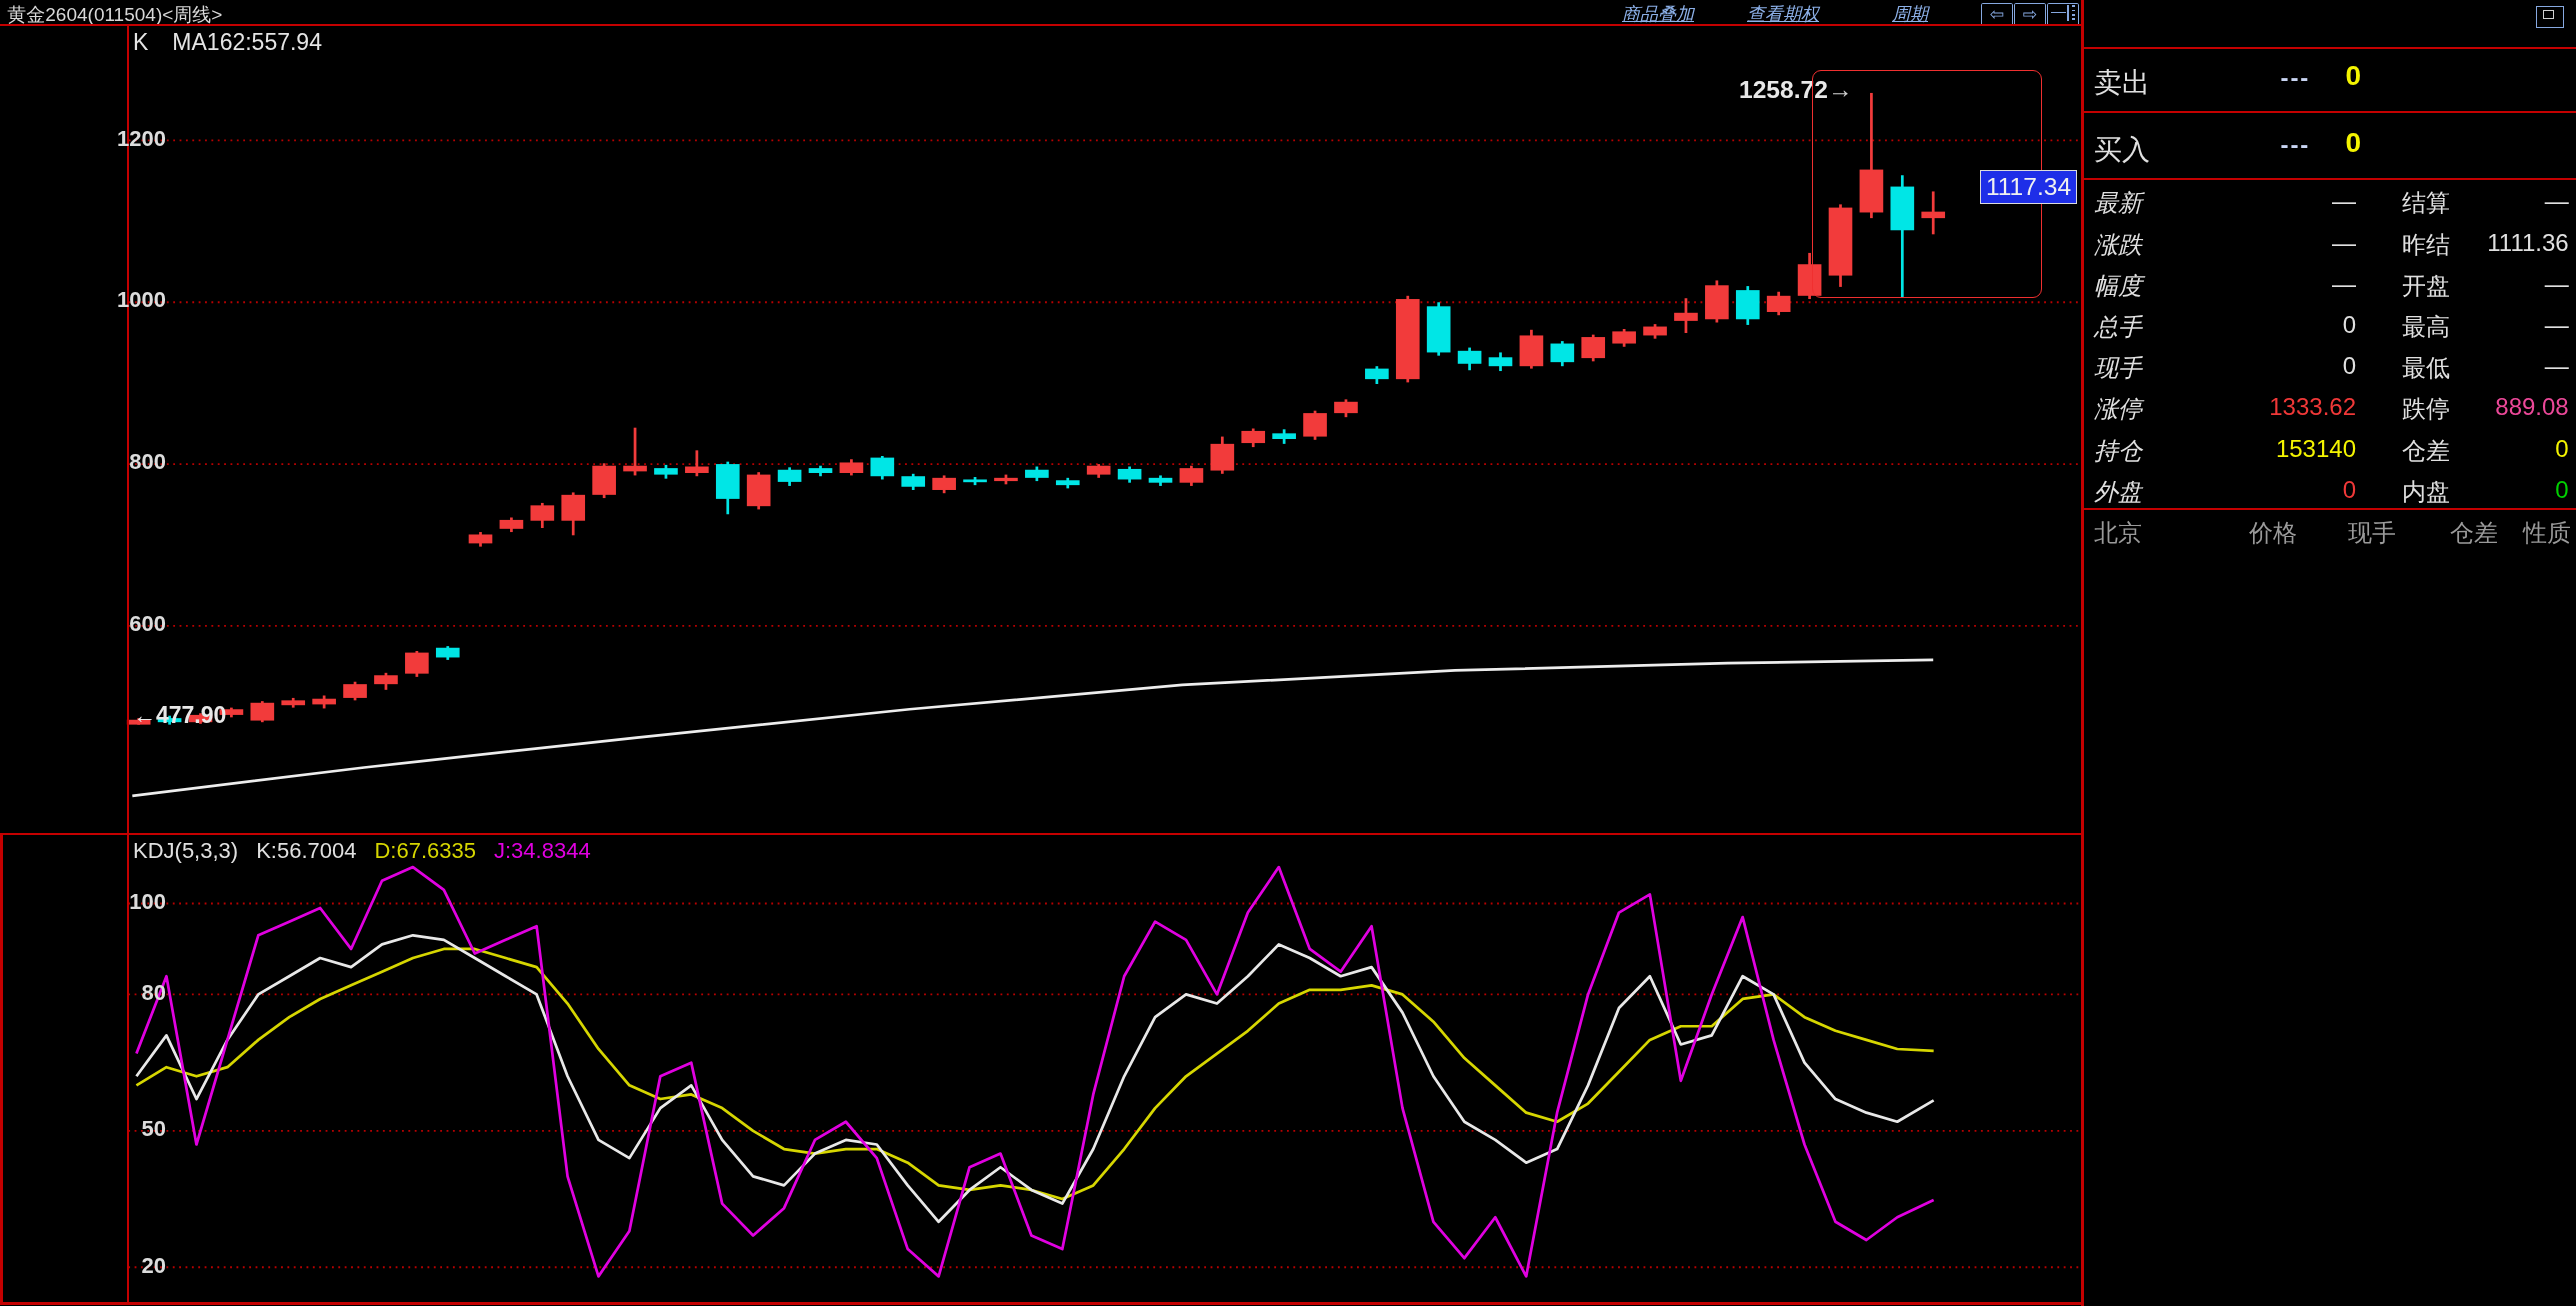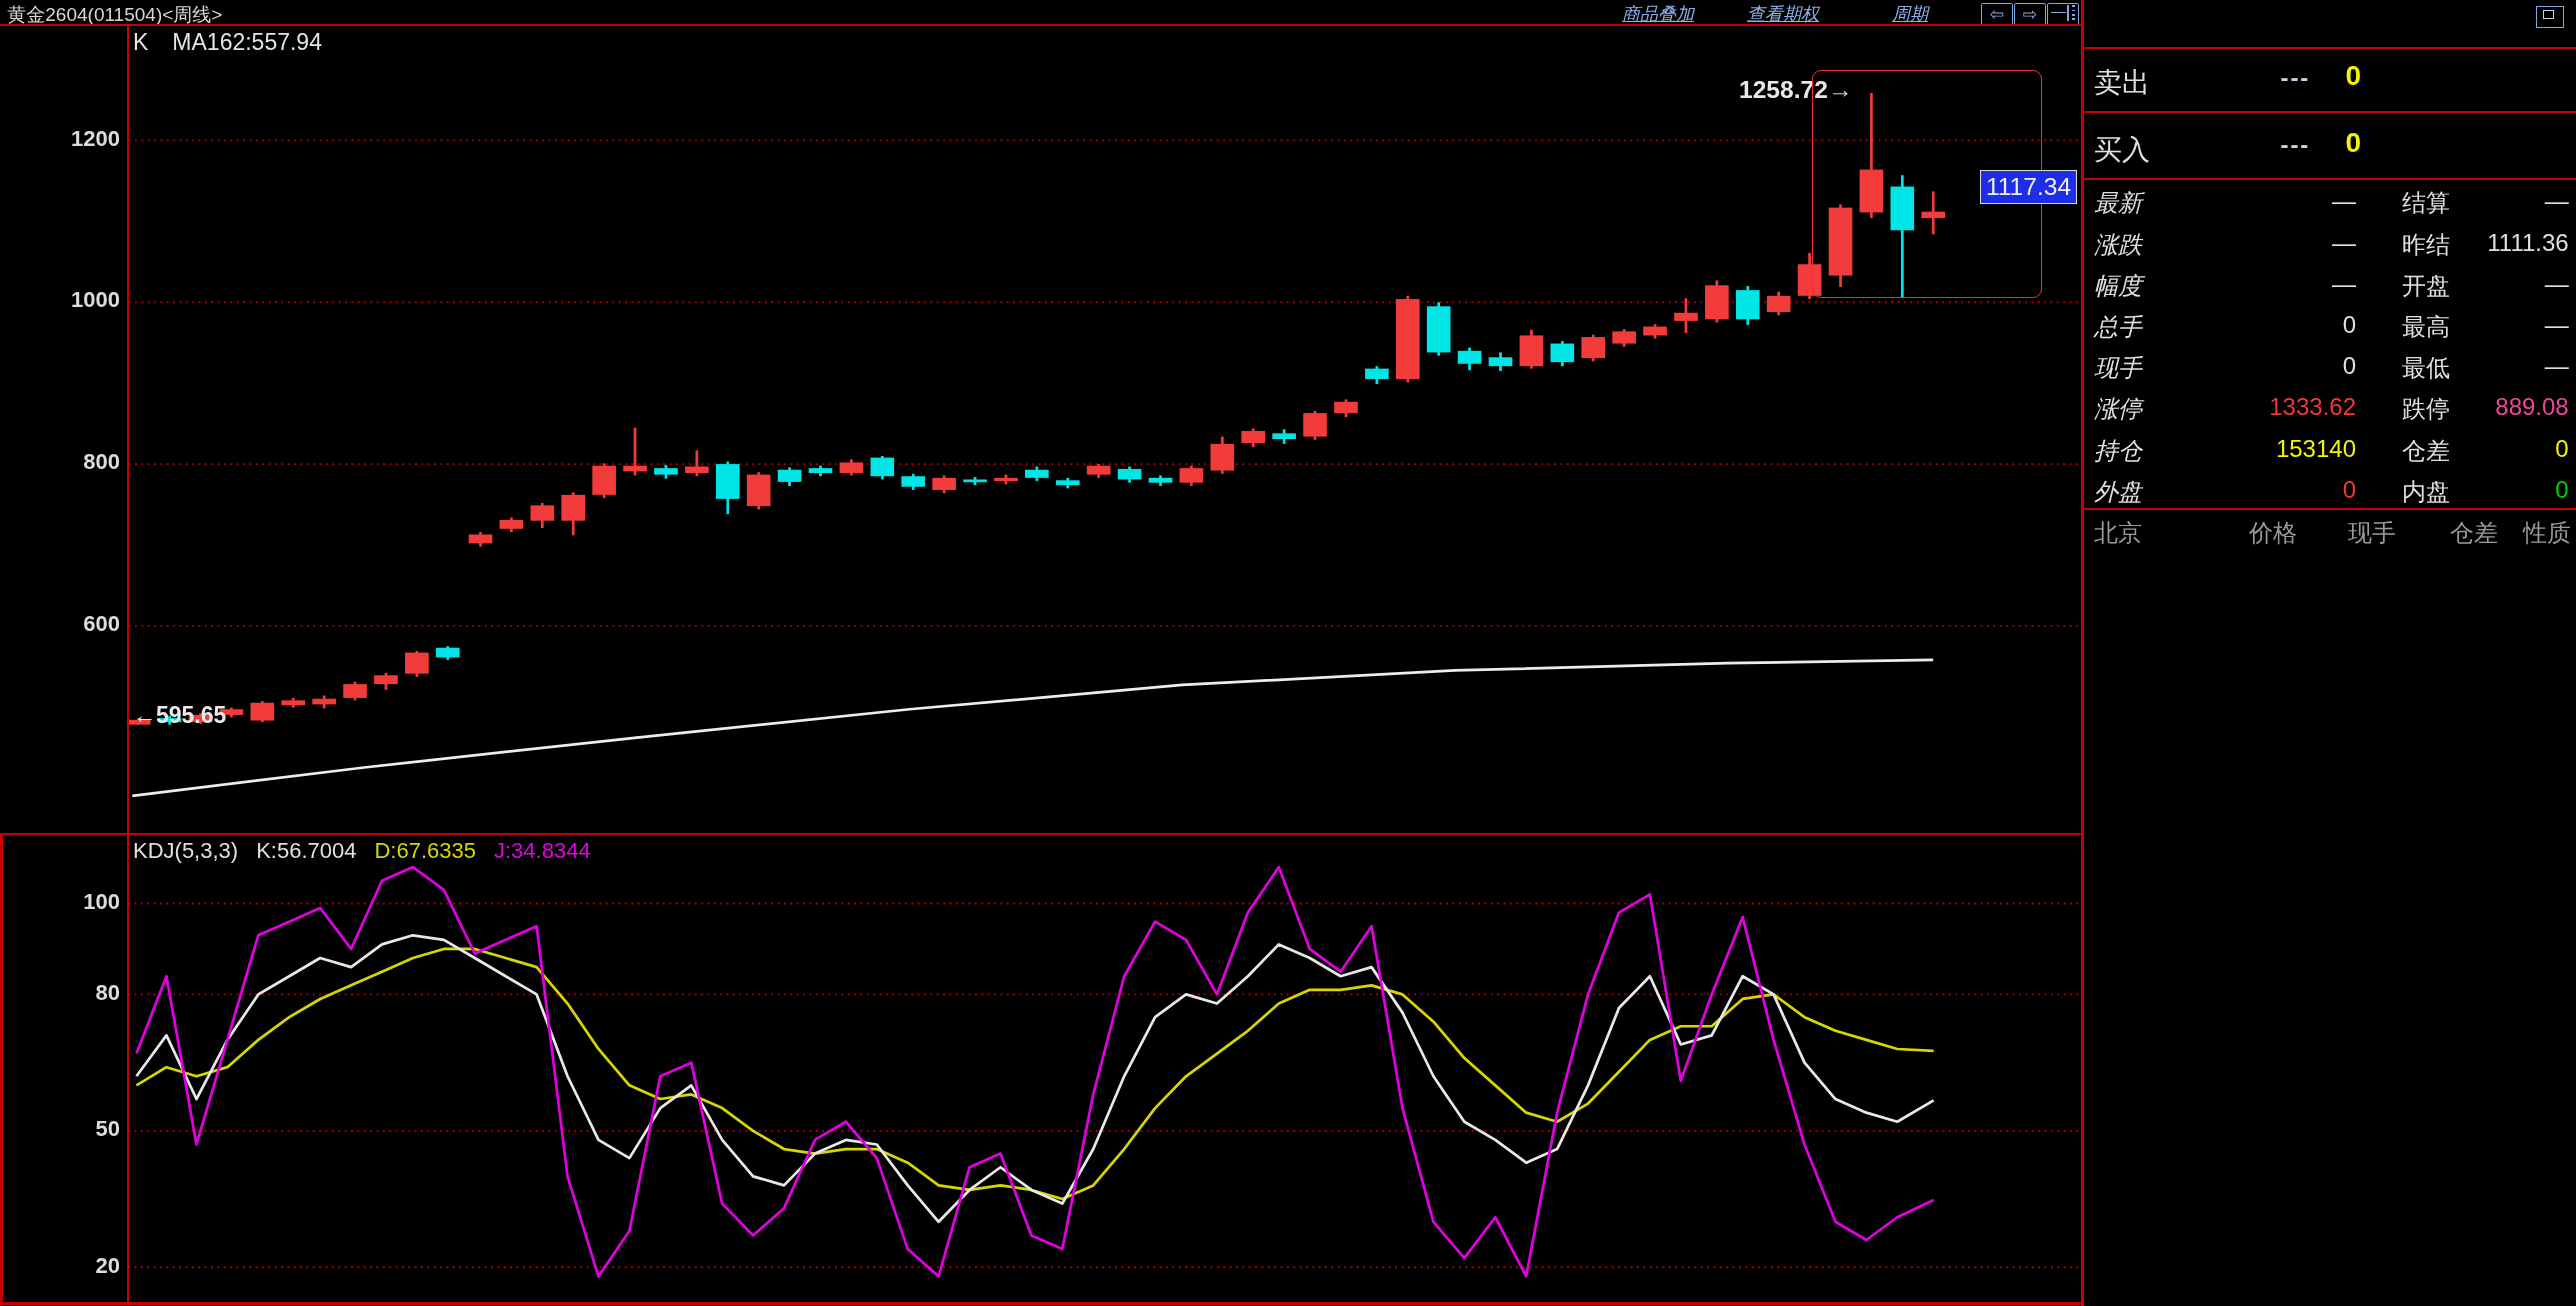--- a/index.html
+++ b/index.html
@@ -11,21 +11,21 @@
   .menu-item{top:1.8px;font-size:18px;color:#8cb0e8;text-decoration:underline;cursor:pointer;white-space:nowrap;font-style:italic;}
   .navbtn{top:2.7px;width:30px;height:21px;border:1.8px solid #86a8e0;border-radius:1.8px;color:#86a8e0;
           font-size:17.3px;line-height:20px;text-align:center;cursor:pointer;background:#000;}
   .winicon-inner-top{position:absolute;left:2.7px;top:2.7px;width:15.5px;height:5.5px;border-bottom:1.8px solid #86a8e0;}
   .winicon-col{position:absolute;right:2.7px;top:1.8px;width:3.6px;height:15.5px;
      background:repeating-linear-gradient(#86a8e0 0 1.8px,#000 1.8px 4.5px);}
   .winicon-split{position:absolute;left:19px;top:1.8px;width:1.8px;height:15.5px;background:#86a8e0;}
   
   .frame{background:#c40000;}
   
-  .ytick{left:0;width:120px;text-align:right;font-size:22px;font-weight:600;color:#dcdcdc;}
+  .ytick{left:0;width:120px;text-align:right;font-size:22px;font-weight:600;color:#dcdcdc;padding-left:46px;}
   .chart-label{left:133px;top:29px;font-size:23px;color:#e4e4e4;white-space:nowrap;}
   .chart-label span{margin-right:24px;}
   .kdj-label{left:133px;top:838px;font-size:22px;font-weight:500;white-space:nowrap;}
   .kdj-label span{margin-right:18px;}
   .anno{font-weight:bold;white-space:nowrap;color:#e8e8e8;}
   #high-anno{left:1739px;top:76px;font-size:24.6px;}
   #low-anno{left:133px;top:702px;font-size:23px;z-index:5;}
   #zoom-box{left:1812px;top:70px;width:228px;height:226px;border:1.8px solid #f03030;border-radius:9px;z-index:4;}
   #last-tag{left:1980px;top:170px;width:95px;height:32px;background:#1e2ee8;border:1.8px solid #dcdcdc;
             font-size:24.6px;line-height:31px;text-align:center;color:#f0f0f0;z-index:6;}
@@ -198,21 +198,21 @@
       <polyline points="150,1183 183,1138 216,1208 250,1143 284,1093 318,1073 352,1053 386,1063 420,1038 454,1028 488,1033 522,1053 556,1073 590,1093 624,1183 658,1253 692,1273 726,1218 760,1193 794,1253 828,1293 862,1303 896,1268 930,1253 964,1258 998,1303 1032,1343 1066,1308 1100,1283 1134,1308 1168,1323 1202,1263 1236,1183 1270,1118 1304,1093 1338,1103 1372,1073 1406,1038 1440,1053 1474,1073 1508,1063 1542,1113 1576,1183 1610,1233 1644,1253 1678,1278 1712,1263 1746,1193 1780,1108 1814,1073 1848,1148 1882,1138 1916,1073 1950,1093 1984,1168 2018,1208 2052,1223 2086,1233 2126,1209.5" fill="none" stroke="#e8e8e8" stroke-width="3" stroke-linejoin="round"></polyline>
       <polyline points="150,1158 183,1073 216,1258 250,1143 284,1028 318,1013 352,998 386,1043 420,968 454,953 488,978 522,1048 556,1033 590,1018 624,1293 658,1403 692,1353 726,1183 760,1168 794,1323 828,1358 862,1328 896,1253 930,1233 964,1273 998,1373 1032,1403 1066,1283 1100,1268 1134,1358 1168,1373 1202,1203 1236,1073 1270,1013 1304,1033 1338,1093 1372,1003 1406,953 1440,1043 1474,1068 1508,1018 1542,1218 1576,1343 1610,1383 1644,1338 1678,1403 1712,1223 1746,1093 1780,1003 1814,983 1848,1188 1882,1093 1916,1008 1950,1143 1984,1258 2018,1343 2052,1363 2086,1338 2126,1319" fill="none" stroke="#e000e0" stroke-width="3" stroke-linejoin="round"></polyline>
     </svg>
 
   <div class="abs chart-label">
     <span>K</span><span>MA162:557.94</span>
   </div>
   <div class="abs anno" id="high-anno">
     <span>1258.72</span><span style="color:#cfcfcf">→</span>
   </div>
-  <div class="abs anno" id="low-anno">←595.65</div>
+  <div class="abs anno" id="low-anno">←477.90</div>
   <div class="abs" id="zoom-box"></div>
   <div class="abs" id="last-tag">1117.34</div>
 
   <div class="abs kdj-label">
     <span style="color:#e0e0e0">KDJ(5,3,3)</span><span style="color:#e0e0e0">K:56.7004</span><span style="color:#d6d600">D:67.6335</span><span style="color:#e000e0">J:34.8344</span>
   </div>
 
   <div class="abs frame" style="left:0;top:24px;width:2081px;height:1.8px"></div>
   <div class="abs frame" style="left:127px;top:24.6px;width:1.8px;height:1278px"></div>
   <div class="abs frame" style="left:0;top:833px;width:2081px;height:1.8px"></div>

